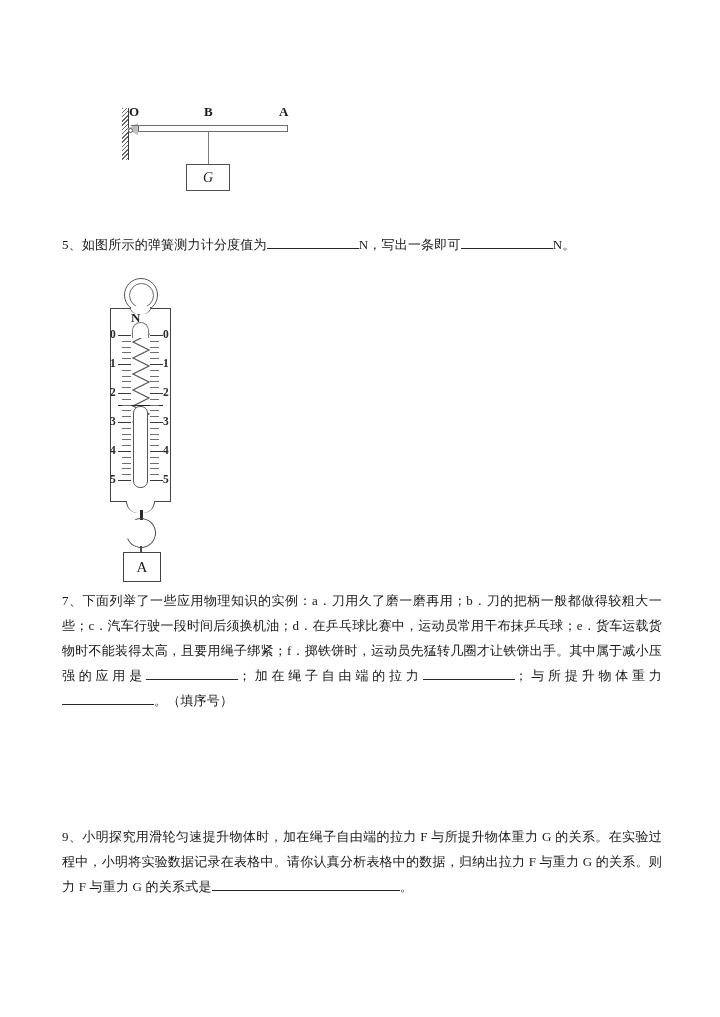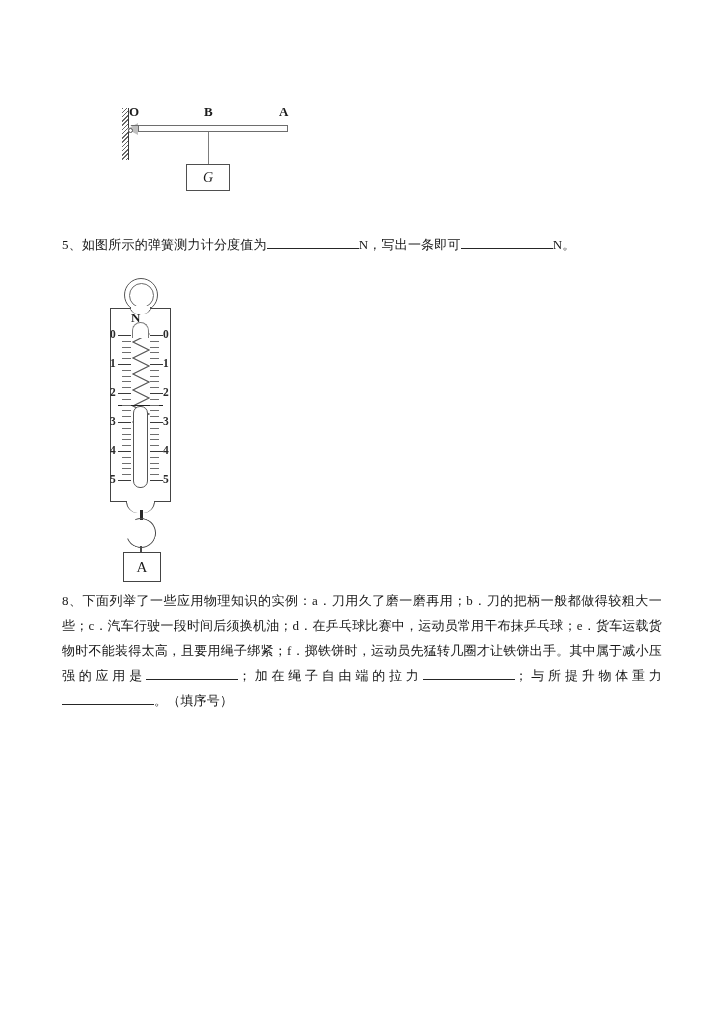--- a/index.html
+++ b/index.html
@@ -402,18 +402,21 @@
 
     <div class="bottom-notch"></div>
     <div class="bottom-cover"></div>
     <div class="hook-stem"></div>
     <div class="hook-curve"></div>
     <div class="hook-tail"></div>
     <div class="obj-box">A</div>
   </div>
 
   <div class="qtext" id="q7" style="left:62px; top:588px; width:600px; text-indent:0;">
-    <span>8、下面列举了一些应用物理知识的实例：a．刀用久了磨一磨再用；b．刀的把柄一般都做得较粗大一些；c．汽车行驶一段时间后须换机油；d．在乒乓球比赛中，运动员常用干布抹乒乓球；e．货车运载货物时不能装得太高，且要用绳子绑紧；f．掷铁饼时，运动员先猛转几圈才让铁饼出手。其中属于减小压强的应用是</span><span class="blank b-md"></span><span>；加在绳子自由端的拉力</span><span class="blank b-md"></span><span>；与所提升物体重力</span><span class="blank b-md"></span><span>。（填序号）</span>
+    <span>7、下面列举了一些应用物理知识的实例：a．刀用久了磨一磨再用；b．刀的把柄一般都做得较粗大一些；c．汽车行驶一段时间后须换机油；d．在乒乓球比赛中，运动员常用干布抹乒乓球；e．货车运载货物时不能装得太高，且要用绳子绑紧；f．掷铁饼时，运动员先猛转几圈才让铁饼出手。其中属于减小压强的应用是</span><span class="blank b-md"></span><span>；加在绳子自由端的拉力</span><span class="blank b-md"></span><span>；与所提升物体重力</span><span class="blank b-md"></span><span>。（填序号）</span>
   </div>
 
 
+  <div class="qtext" id="q9" style="left:62px; top:824px; width:600px;">
+    <span>9、小明探究用滑轮匀速提升物体时，加在绳子自由端的拉力 F 与所提升物体重力 G 的关系。在实验过程中，小明将实验数据记录在表格中。请你认真分析表格中的数据，归纳出拉力 F 与重力 G 的关系。则力 F 与重力 G 的关系式是</span><span class="blank b-lg"></span><span>。</span>
+  </div>
 
 </div>
 
 </body></html>

